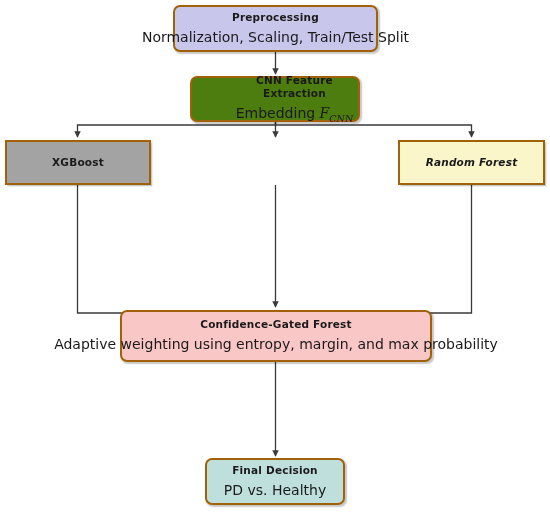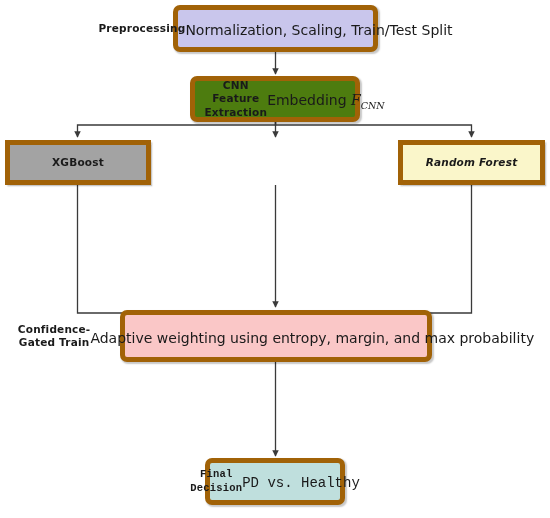--- a/index.html
+++ b/index.html
@@ -17,23 +17,23 @@
   }
   #diagram {
     position: absolute;
     left: 0; top: 0;
     width: 550px;
     height: 518px;
   }
   .node {
     position: absolute;
     box-sizing: border-box;
-    border: 5px solid #a16207;
+    border: 2px solid #a16207;
     display: flex;
-    flex-direction: row;
+    flex-direction: column;
     align-items: center;
     justify-content: center;
     text-align: center;
     box-shadow: 1.5px 1.5px 1.5px rgba(0,0,0,0.22);
     z-index: 5;
   }
   .node .title {
     font-weight: bold;
     font-size: 10.5px;
     letter-spacing: 0.2px;
@@ -73,21 +73,20 @@
     background: #faf6ca;
     font-style: italic;
   }
   #node-fusion {
     left: 120px; top: 310px; width: 312px; height: 52px;
     background: #fac7c7;
   }
   #node-final {
     left: 205px; top: 458px; width: 140px; height: 47px;
     background: #bfdfdd;
-    font-family: Liberation Mono, monospace;
   }
 
   .sub .mathvar {
     font-family: "DejaVu Serif", serif;
     font-style: italic;
   }
   .sub .mathvar sub {
     font-size: 0.68em;
     font-style: italic;
   }
@@ -146,21 +145,21 @@
   <div class="node sharp single" id="node-xgboost">
     <div class="title">XGBoost</div>
   </div>
 
 
   <div class="node sharp single" id="node-rf">
     <div class="title">Random Forest</div>
   </div>
 
   <div class="node rounded" id="node-fusion">
-    <div class="title">Confidence-Gated Train</div>
+    <div class="title">Confidence-Gated Forest</div>
     <div class="sub">Adaptive weighting using entropy, margin, and max probability</div>
   </div>
 
   <div class="node rounded" id="node-final">
     <div class="title">Final Decision</div>
     <div class="sub">PD vs. Healthy</div>
   </div>
 
 </div>
 

